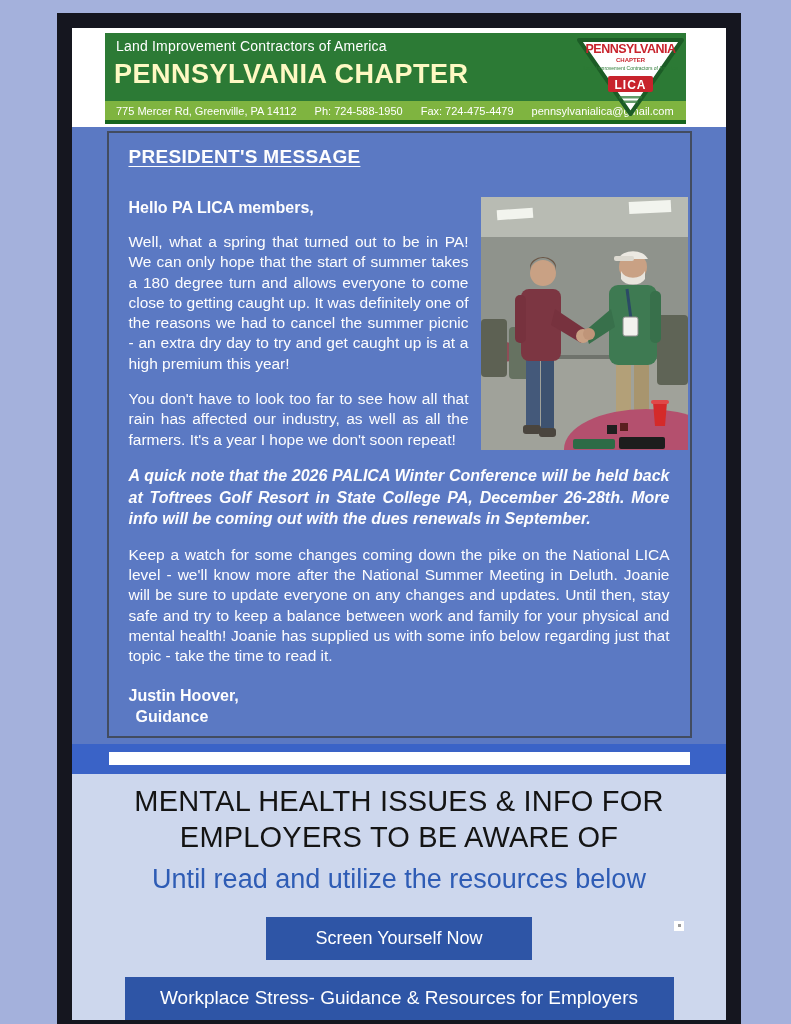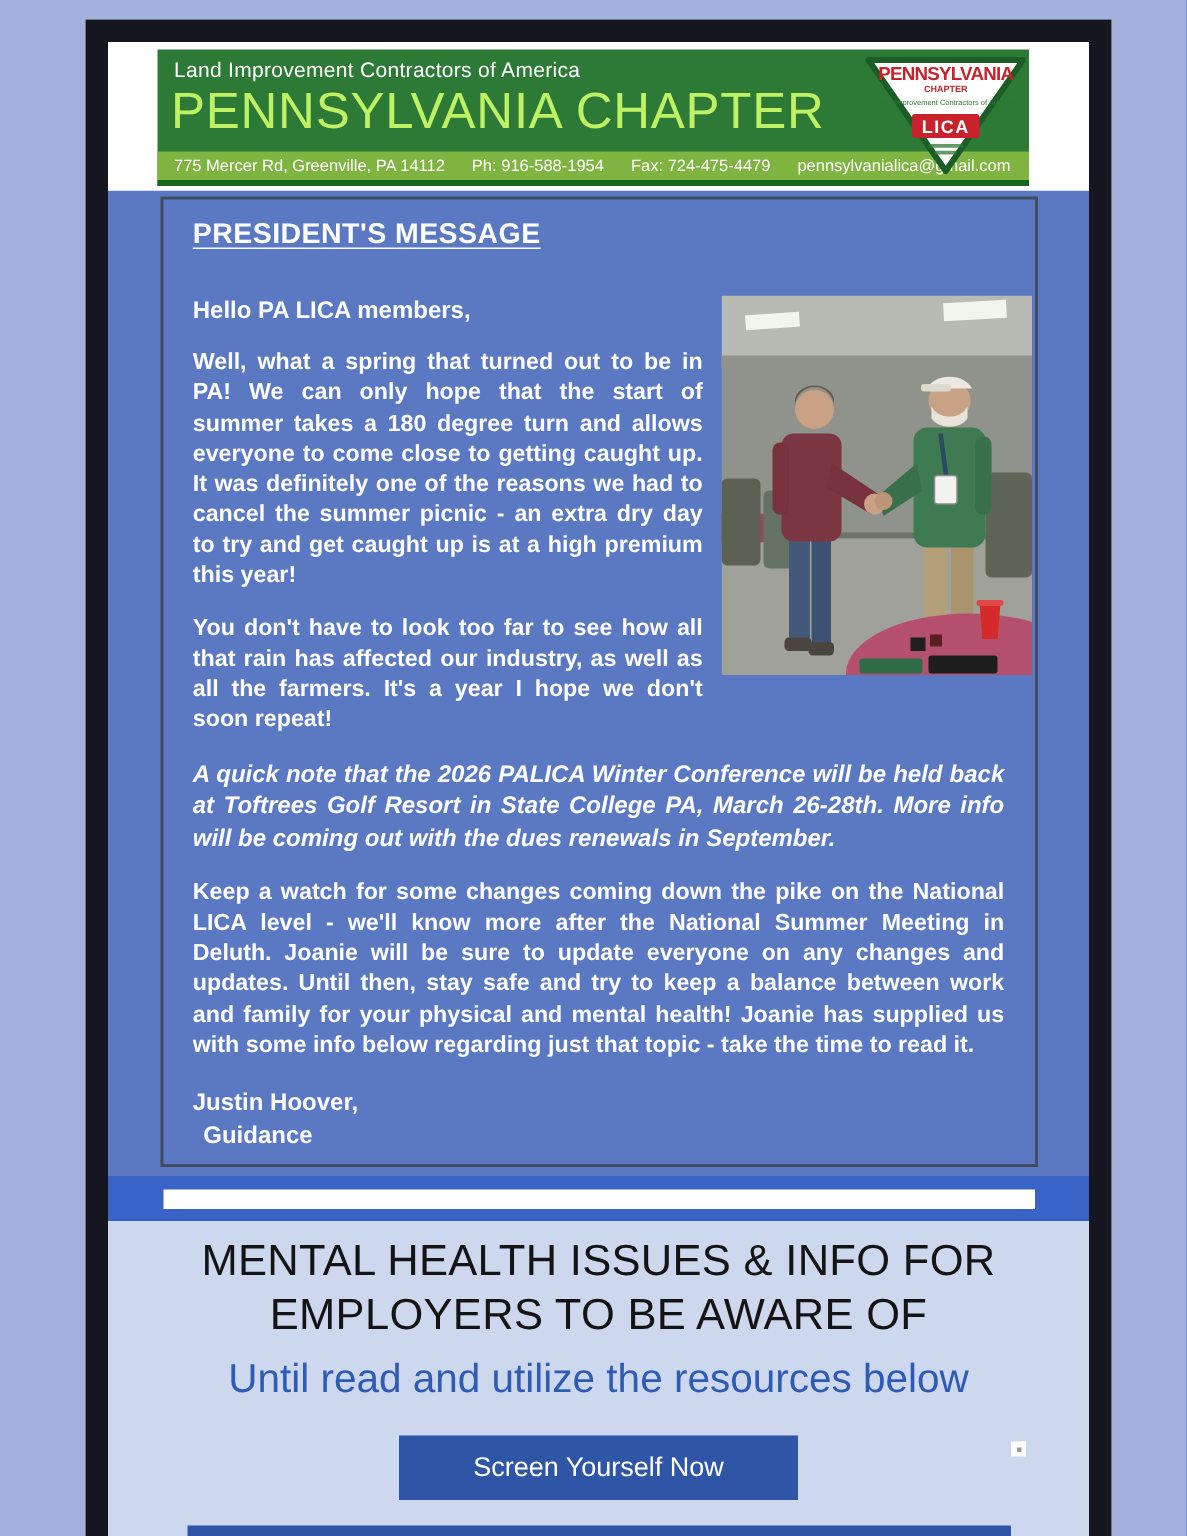--- a/index.html
+++ b/index.html
@@ -19,21 +19,21 @@
   .inner { width:654px; height:991px; display:flex; flex-direction:column; }
 
   
   .header-white { height:99px; background:#ffffff; position:relative; flex:none; }
   .banner {
     position:absolute; left:33px; top:5px; width:581px; height:91px;
     background:#2c7a35; overflow:visible;
   }
   .org-line { color:#fff; font-size:14px; padding:5px 0 0 11px; letter-spacing:.2px; }
   .chapter-title {
-    color:#bef264; font-size:34px; font-weight:400; letter-spacing:.5px;
+    color:#fef9c3; font-size:27px; font-weight:700; letter-spacing:.5px;
     padding-left:9px; line-height:38px; margin-top:1px; white-space:nowrap;
   }
   .contact-bar {
     position:absolute; left:0; bottom:4px; width:100%; height:19px;
     background:#7fb440; display:flex; align-items:center; gap:18px;
     color:#fff; font-size:11px; padding-left:11px; white-space:nowrap;
   }
   .green-strip { position:absolute; left:0; bottom:0; width:100%; height:4px; background:#17661f; }
   .logo-svg { position:absolute; right:-1px; top:2px; }
 
@@ -42,21 +42,21 @@
   .panel {
     width:585px; margin:0 auto; border:2px solid #424c60;
     padding:13px 20px 8px; color:#fdfdfe; min-height:577px;
   }
   .msg-title {
     font-size:19px; font-weight:bold; letter-spacing:.3px;
     text-decoration:underline; text-underline-offset:3px; margin-bottom:31px;
   }
   .photo { float:right; width:207px; height:253px; margin:-2px -18px 10px 12px; display:block; }
   .greeting { font-weight:bold; font-size:16px; margin-bottom:15px; }
-  .panel p.body { font-size:15.5px; line-height:1.31; text-align:justify; margin-bottom:15px;font-weight:bold; }
+  .panel p.body { font-size:15.5px; line-height:1.31; text-align:justify; margin-bottom:15px; }
   .panel p.note { font-size:16px; font-weight:bold; font-style:italic; line-height:1.35; text-align:justify; margin-bottom:15px; }
   .signature { font-weight:bold; font-size:16px; line-height:1.35; margin-top:18px; }
   .signature .sig-title { padding-left:7px; }
 
   
   .royal-band { height:30px; background:#3a63c7; display:flex; align-items:center; flex:none; }
   .white-bar { width:581px; height:13px; background:#ffffff; margin:0 auto; }
 
   
   .lavender { flex:1; background:#cdd7ed; text-align:center; position:relative; }
@@ -82,21 +82,21 @@
 
 <div class="frame">
   <div class="inner">
 
     <div class="header-white">
       <div class="banner">
         <div class="org-line">Land Improvement Contractors of America</div>
         <div class="chapter-title">PENNSYLVANIA CHAPTER</div>
         <div class="contact-bar">
           <span>775 Mercer Rd, Greenville, PA  14112</span>
-          <span>Ph: 916-588-1954</span>
+          <span>Ph: 724-588-1950</span>
           <span>Fax: 724-475-4479</span>
           <span>pennsylvanialica@gmail.com</span>
         </div>
         <div class="green-strip"></div>
 
         <svg class="logo-svg" width="113" height="83" viewBox="0 0 113 83">
           <polygon points="5,5 108,5 56.5,79" fill="#ffffff" stroke="#1c5c26" stroke-width="4" stroke-linejoin="round"></polygon>
           <text x="56.5" y="18" text-anchor="middle" fill="#c8232c" font-family="Liberation Sans, sans-serif" font-size="12.5" font-weight="bold" letter-spacing="-0.5">PENNSYLVANIA</text>
           <text x="56.5" y="26.5" text-anchor="middle" fill="#c8232c" font-family="Liberation Sans, sans-serif" font-size="6" font-weight="bold">CHAPTER</text>
           <text x="56.5" y="35" text-anchor="middle" fill="#2c7a35" font-family="Liberation Sans, sans-serif" font-size="5">Land Improvement Contractors of America</text>
@@ -157,21 +157,21 @@
           <rect x="170" y="203" width="18" height="4" rx="2" fill="#e04848"></rect>
           <rect x="126" y="228" width="10" height="9" fill="#1f1f1f"></rect>
           <rect x="139" y="226" width="8" height="8" fill="#5a1f1f"></rect>
           <rect x="92" y="242" width="42" height="10" rx="2" fill="#2e6b46"></rect>
           <rect x="138" y="240" width="46" height="12" rx="2" fill="#1d1d1d"></rect>
         </svg>
 
         <div class="greeting">Hello PA LICA members,</div>
         <p class="body">Well, what a spring that turned out to be in PA! We can only hope that the start of summer takes a 180 degree turn and allows everyone to come close to getting caught up. It was definitely one of the reasons we had to cancel the summer picnic - an extra dry day to try and get caught up is at a high premium this year!</p>
         <p class="body">You don't have to look too far to see how all that rain has affected our industry, as well as all the farmers. It's a year I hope we don't soon repeat!</p>
-        <p class="note">A quick note that the 2026 PALICA Winter Conference will be held back at Toftrees Golf Resort in State College PA, March 26-28th. More info will be coming out with the dues renewals in September.</p>
+        <p class="note">A quick note that the 2026 PALICA Winter Conference will be held back at Toftrees Golf Resort in State College PA, December 26-28th. More info will be coming out with the dues renewals in September.</p>
         <p class="body">Keep a watch for some changes coming down the pike on the National LICA level - we'll know more after the National Summer Meeting in Deluth. Joanie will be sure to update everyone on any changes and updates. Until then, stay safe and try to keep a balance between work and family for your physical and mental health! Joanie has supplied us with some info below regarding just that topic - take the time to read it.</p>
         <div class="signature">
           <div>Justin Hoover,</div>
           <div class="sig-title">Guidance</div>
         </div>
       </div>
     </div>
 
     <div class="royal-band">
       <div class="white-bar"></div>

